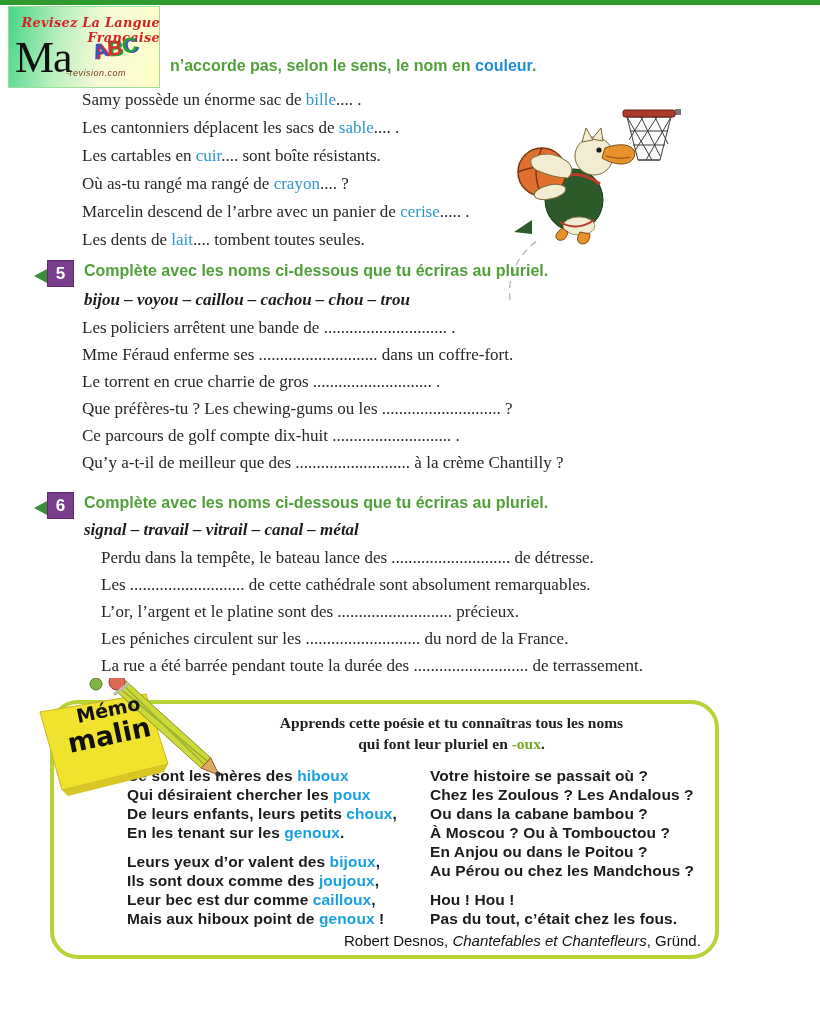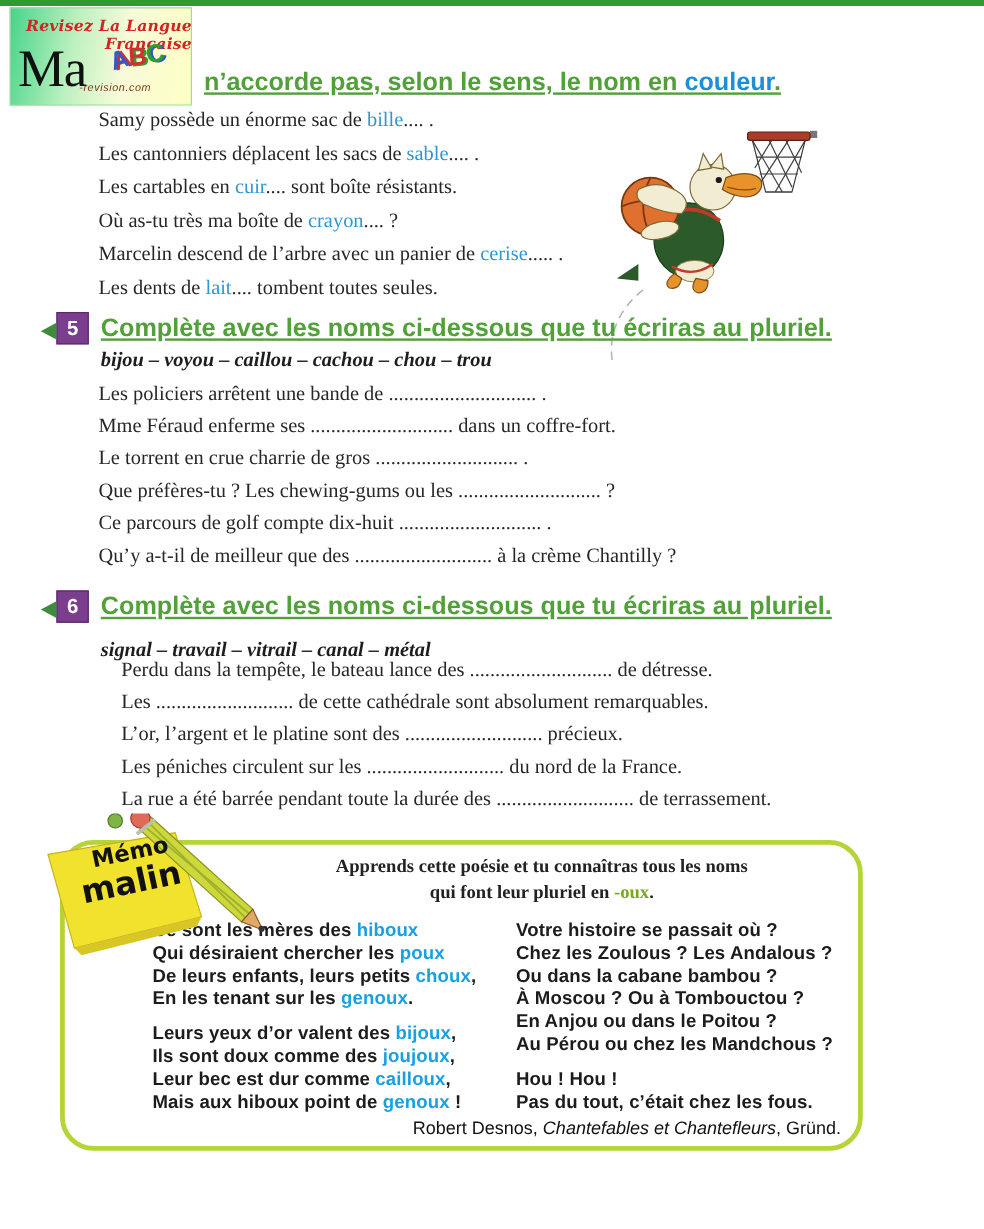--- a/index.html
+++ b/index.html
@@ -26,21 +26,21 @@
   }
   .logo-abc{position:absolute;left:84px;top:30px;font-weight:bold;font-size:21px;transform:rotate(-10deg);}
   .logo-abc .la{color:#3b55c4;text-shadow:2px 1px 0 #d03030;display:inline-block;transform:rotate(-8deg);}
   .logo-abc .lb{color:#d03030;text-shadow:2px 1px 0 #2f9e2f;display:inline-block;transform:rotate(6deg);}
   .logo-abc .lc{color:#2f9e2f;text-shadow:2px 1px 0 #3b55c4;display:inline-block;transform:rotate(-4deg);}
   .logo-domain{
     position:absolute;left:58px;top:62px;font-size:9px;font-style:italic;color:#7a3a1a;letter-spacing:.5px;
   }
 
   
-  .heading{color:#52a03a;font-weight:bold;font-size:21px;white-space:nowrap;text-decoration:underline;}
+  .heading{color:#52a03a;font-weight:bold;font-size:16px;white-space:nowrap;}
   .h4{left:170px;top:57px;}
   .hl{color:#1e8ed6;}
   .serif{font-family:Liberation Serif, serif;font-size:17px;color:#272727;}
   .lines .line{white-space:nowrap;}
   .lh28 .line{height:28px;line-height:28px;}
   .lh27 .line{height:27px;line-height:27px;}
   .blue{color:#2f96cf;}
   .grn{color:#76a824;}
   .it{font-style:italic;}
   .wordbank{font-family:"Liberation Serif","DejaVu Serif",serif;font-weight:bold;font-style:italic;font-size:17px;color:#1d1d1d;white-space:nowrap;}
@@ -85,21 +85,21 @@
   <div class="logo-ma">Ma</div>
   <div class="logo-abc"><span class="la">A</span><span class="lb">B</span><span class="lc">C</span></div>
   <div class="logo-domain">-revision.com</div>
 </div>
 
 <div class="abs heading h4"><span>n’accorde pas, selon le sens, le nom en </span><span class="hl">couleur</span><span>.</span></div>
 <div class="abs lines serif lh28" style="left:82px;top:86px;">
     <div class="line"><span>Samy possède un énorme sac de </span><span class="blue">bille</span><span>.... .</span></div>
     <div class="line"><span>Les cantonniers déplacent les sacs de </span><span class="blue">sable</span><span>.... .</span></div>
     <div class="line"><span>Les cartables en </span><span class="blue">cuir</span><span>.... sont boîte résistants.</span></div>
-    <div class="line"><span>Où as-tu très ma boîte de </span><span class="blue">crayon</span><span>.... ?</span></div>
+    <div class="line"><span>Où as-tu rangé ma rangé de </span><span class="blue">crayon</span><span>.... ?</span></div>
     <div class="line"><span>Marcelin descend de l’arbre avec un panier de </span><span class="blue">cerise</span><span>..... .</span></div>
     <div class="line"><span>Les dents de </span><span class="blue">lait</span><span>.... tombent toutes seules.</span></div>
   </div>
 
 <svg class="abs bird-svg" width="195" height="210" viewBox="0 0 195 210">
 
   <g>
     <rect x="173" y="9" width="6" height="6" fill="#777777"></rect>
     <polygon points="125,17 169,17 158,60 136,60" fill="#fdfdfd" stroke="#3d3d3d" stroke-width="1"></polygon>
     <g stroke="#3d3d3d" stroke-width="1" fill="none">
@@ -151,21 +151,21 @@
     <div class="line"><span>Que préfères-tu ? Les chewing-gums ou les ............................ ?</span></div>
     <div class="line"><span>Ce parcours de golf compte dix-huit ............................ .</span></div>
     <div class="line"><span>Qu’y a-t-il de meilleur que des ........................... à la crème Chantilly ?</span></div>
   </div>
 
 <div class="abs badge-wrap" style="left:47px;top:492px;">
   <div class="tri"></div>
   <div class="badge">6</div>
 </div>
 <div class="abs heading" style="left:84px;top:494px;">Complète avec les noms ci-dessous que tu écriras au pluriel.</div>
-<div class="abs wordbank" style="left:84px;top:532px;">signal – travail – vitrail – canal – métal</div>
+<div class="abs wordbank" style="left:84px;top:520px;">signal – travail – vitrail – canal – métal</div>
 <div class="abs lines serif lh27" style="left:68px;top:544px;margin-left:33px;">
     <div class="line"><span>Perdu dans la tempête, le bateau lance des ............................ de détresse.</span></div>
     <div class="line"><span>Les ........................... de cette cathédrale sont absolument remarquables.</span></div>
     <div class="line"><span>L’or, l’argent et le platine sont des ........................... précieux.</span></div>
     <div class="line"><span>Les péniches circulent sur les ........................... du nord de la France.</span></div>
     <div class="line"><span>La rue a été barrée pendant toute la durée des ........................... de terrassement.</span></div>
   </div>
 
 <div class="abs memo-box">
   <div class="memo-intro">

